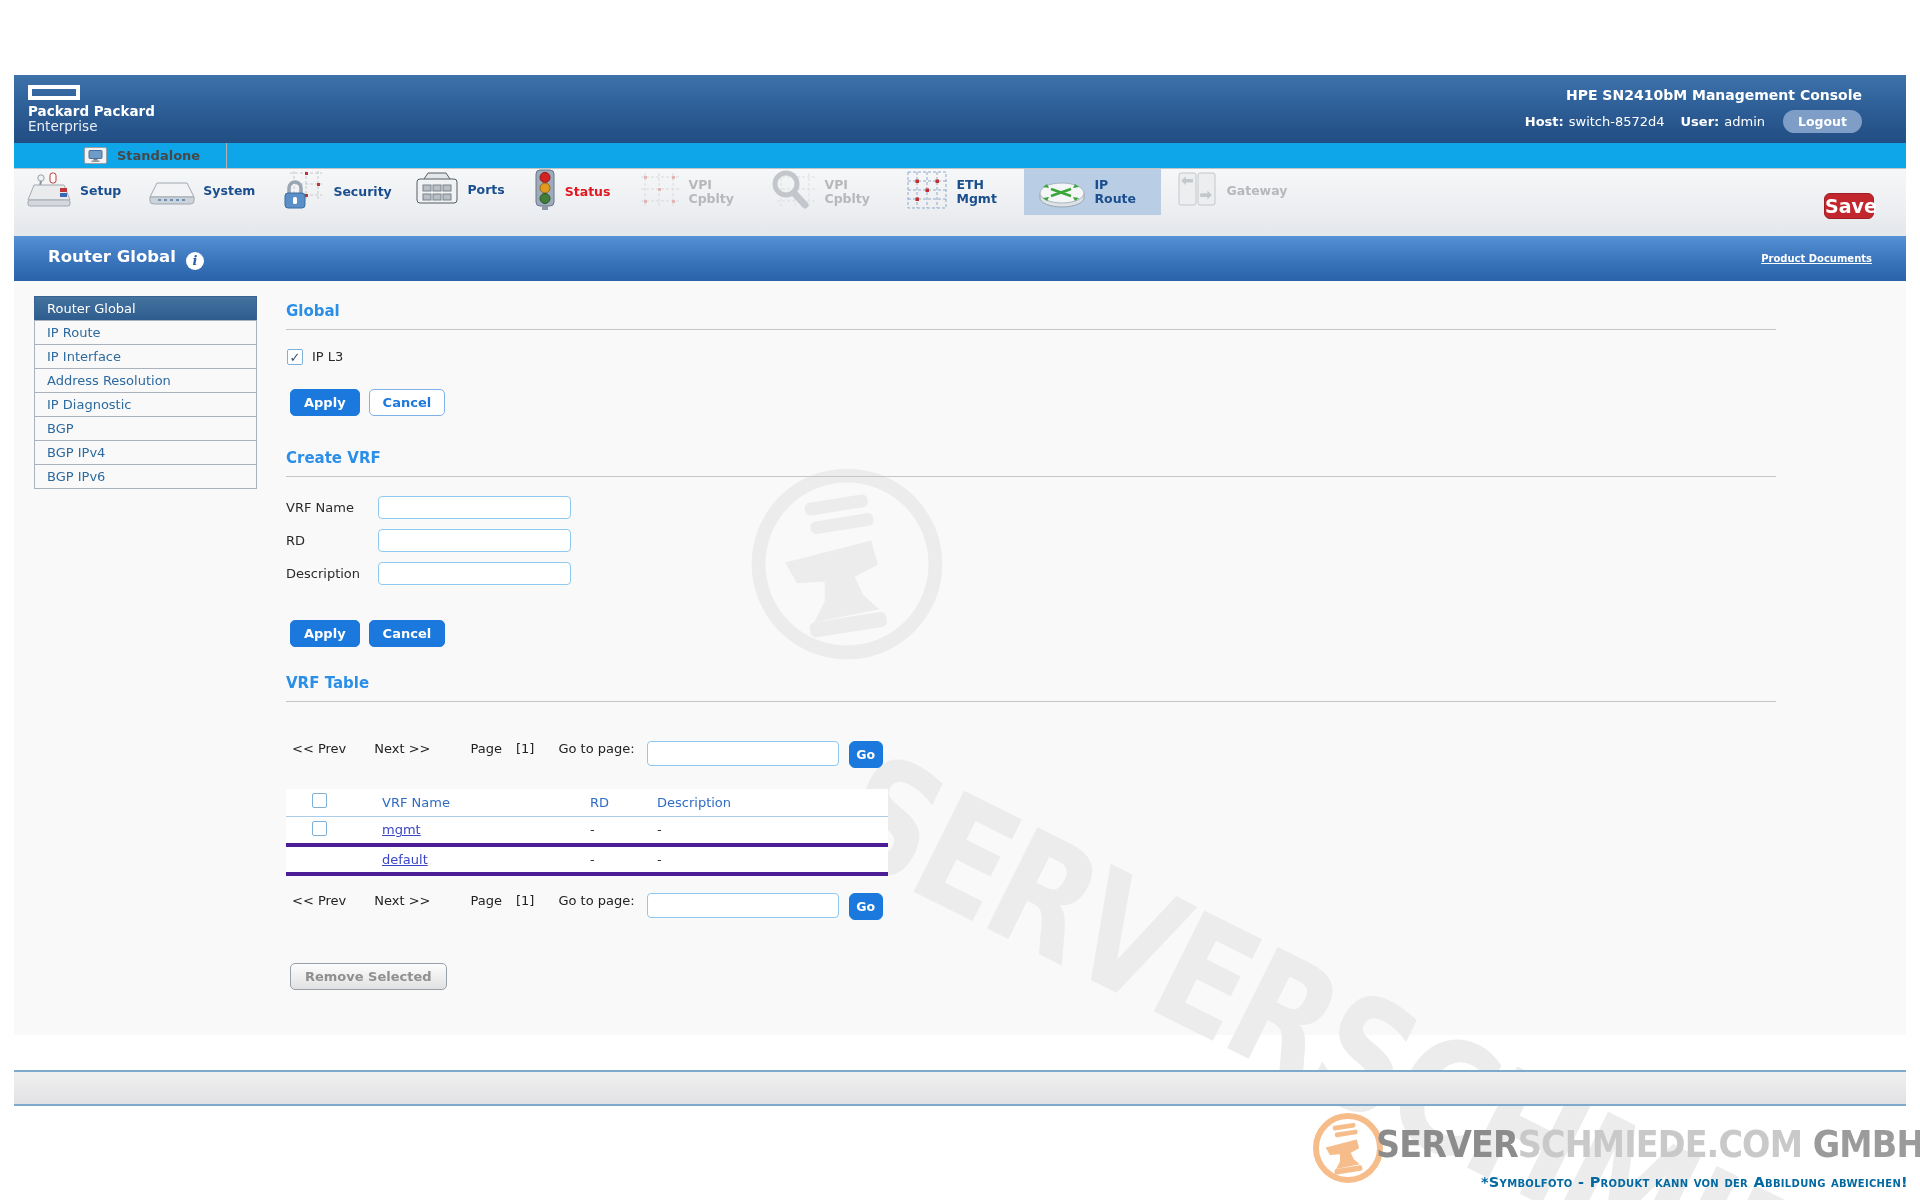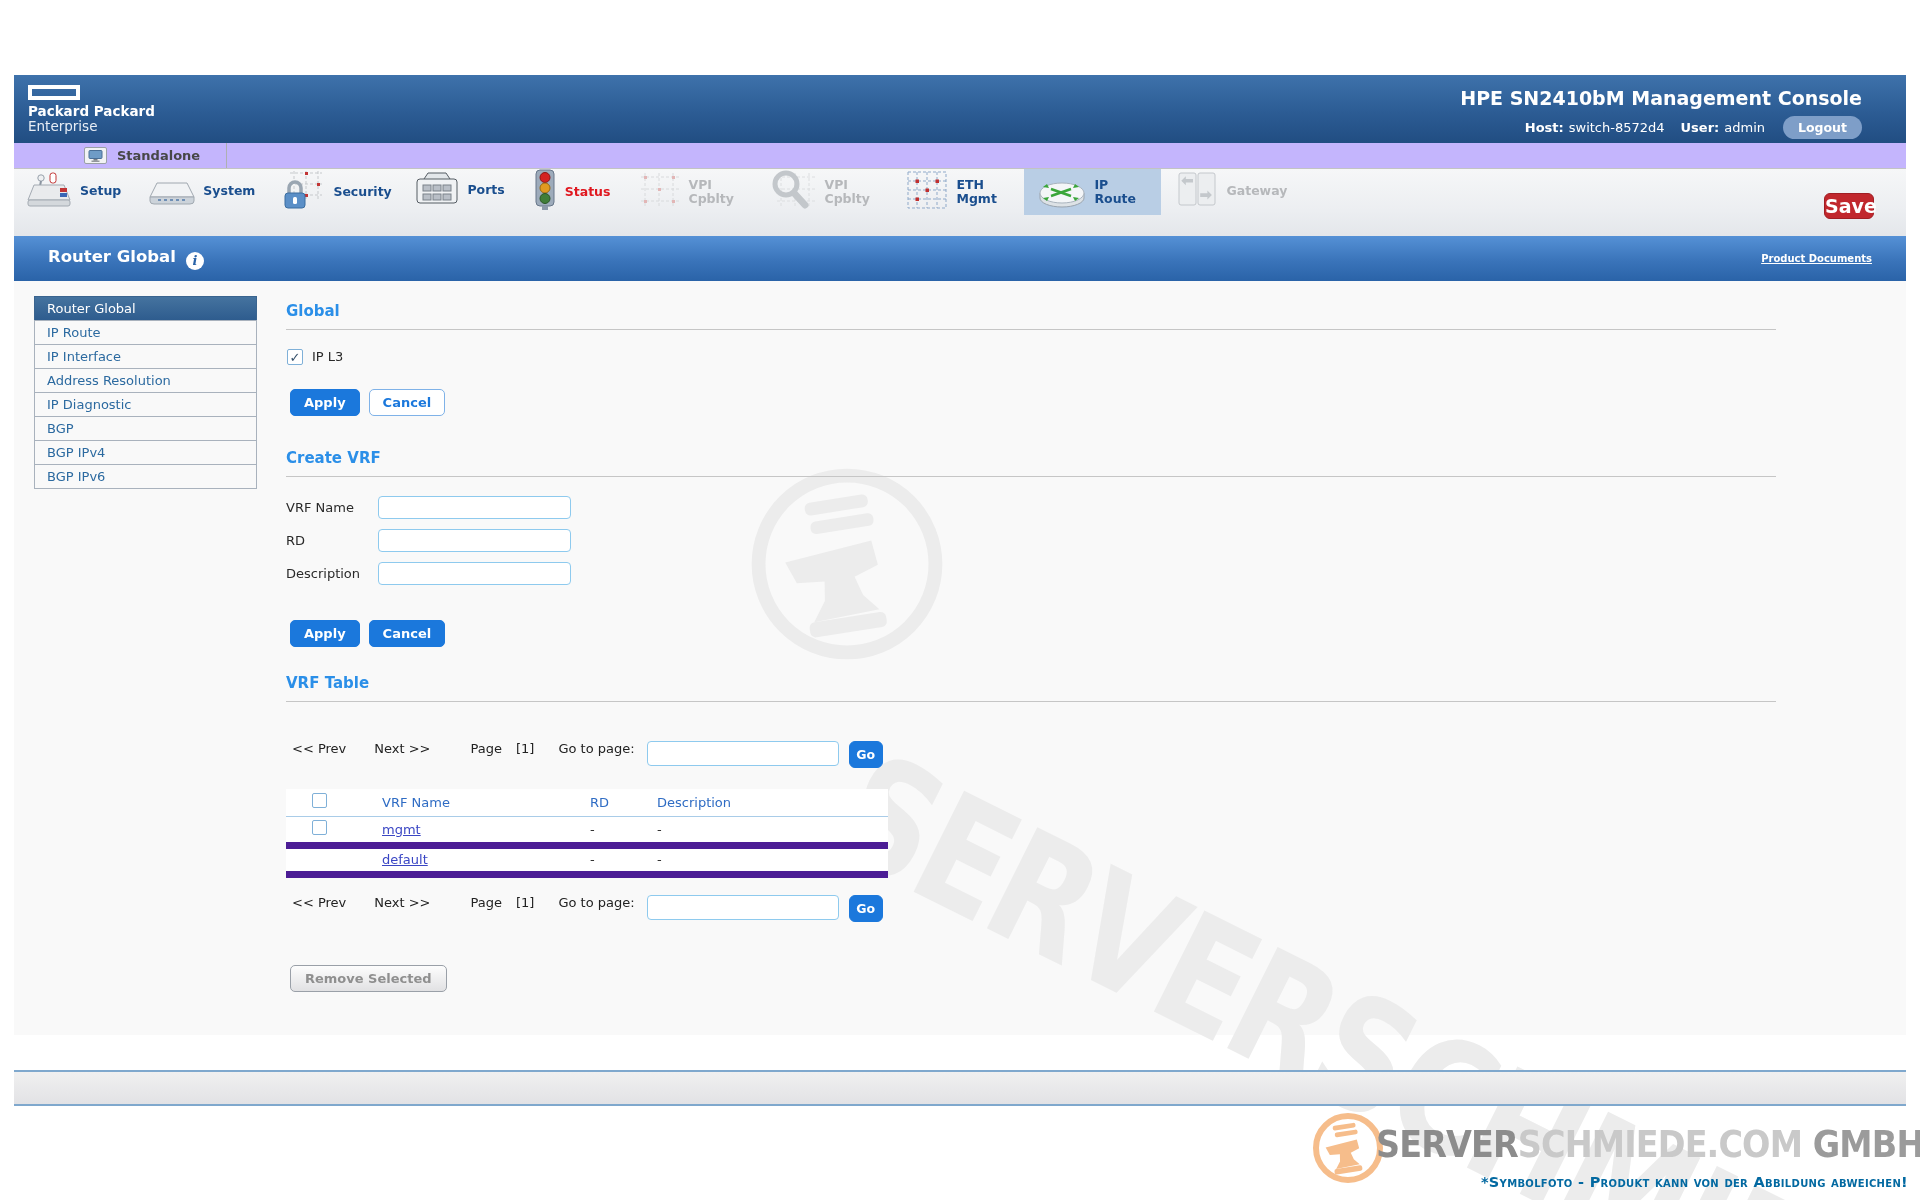--- a/index.html
+++ b/index.html
@@ -9,30 +9,30 @@
 
   
   .hdr { position:absolute; left:14px; top:75px; width:1892px; height:68px;
          background:linear-gradient(180deg,#3e72ab 0%,#2c5c94 55%,#214d82 100%);
          display:flex; justify-content:space-between; }
   .hdr-left { padding:10px 0 0 14px; }
   .hpe-logo { width:52px; height:15px; border:4px solid #fff; margin-bottom:4px; }
   .hpe-brand .b1 { color:#fff; font-weight:bold; font-size:13.5px; line-height:15px; }
   .hpe-brand .b2 { color:#e8eef6; font-size:13.5px; line-height:15px; }
   .hdr-right { padding:12px 44px 0 0; text-align:right; }
-  .hdr-title { color:#fff; font-weight:bold; font-size:19px; }
+  .hdr-title { color:#fff; font-weight:bold; font-size:14px; }
   .hdr-meta { margin-top:7px; color:#fff; font-size:13px; display:flex; align-items:center; justify-content:flex-end; }
   .hdr-meta .lbl { font-weight:bold; }
   .hdr-meta .val { margin-left:5px; }
   .hdr-meta .gap { width:16px; }
   .logout { margin-left:18px; background:#7e9ec8; color:#fff; font-weight:bold; font-size:12.5px;
             border:none; border-radius:12px; padding:4px 15px; cursor:pointer; font-family:inherit; }
 
   
-  .tabrow { position:absolute; left:14px; top:143px; width:1892px; height:26px; background:#c4b5fd;
+  .tabrow { position:absolute; left:14px; top:143px; width:1892px; height:26px; background:#0ea5e9;
             border-bottom:1px solid #c2c3c4; display:flex; align-items:center; }
   .mode-tab { display:flex; align-items:center; margin-left:58px; height:100%; padding:0 12px; }
   .mon-box { width:23px; height:17px; background:#f2f3f4; border:1px solid #9aa0a6; border-radius:2px;
              display:flex; align-items:center; justify-content:center; margin-right:10px; }
   .mode-label { font-weight:bold; font-size:13px; color:#474747; }
   .tab-sep { width:1px; height:100%; background:#aeb0b2; margin-left:14px; }
 
   
   .toolbar { position:absolute; left:14px; top:169px; width:1892px; height:69px;
              background:linear-gradient(180deg,#f6f7f8 0%,#eceef1 60%,#e3e6ea 100%);
@@ -109,21 +109,21 @@
   .pg-num  { margin-left:14px; }
   .pg-goto { margin-left:24px; }
   .pg-input { margin-left:12px; width:192px; height:25px; border:1px solid #8ecaee; border-radius:4px;
               padding:0 6px; font-family:inherit; font-size:13px; background:#fff; }
   .go-btn { margin-left:10px; width:34px; height:27px; background:#1b78dc; color:#fff; font-weight:bold;
             font-size:12.5px; border:1px solid #1b78dc; border-radius:6px; cursor:pointer; font-family:inherit; }
 
   .vrf-table { margin-top:21px; width:602px; border-collapse:collapse; background:#fff; font-size:13px; }
   .vrf-table th, .vrf-table td { text-align:left; font-weight:normal; }
   .vrf-table thead th { height:27px; color:#2f6cc4; border-bottom:1px solid #a9cce8; }
-  .vrf-table tbody td { height:29px; color:#333; border-bottom:7px solid #4c1d95; }
+  .vrf-table tbody td { height:29px; color:#333; border-bottom:4px solid #4c1d95; }
   .col-cb   { width:66px; padding-left:26px; }
   .col-name { width:208px; padding-left:30px; }
   .col-rd   { width:70px;  padding-left:30px; }
   .col-desc { padding-left:27px; }
   .row-cb { visibility:hidden; width:15px; height:15px; }
   .row-cb.shown { visibility:visible; }
   .vrf-link { color:#3a46c4; text-decoration:underline; cursor:pointer; }
 
   .remove-btn { margin-top:43px; margin-left:4px; background:linear-gradient(180deg,#fdfdfd,#e1e1e3);
                 color:#8f8f8f; border:1px solid #9aa0a8; border-radius:5px; font-family:inherit;

